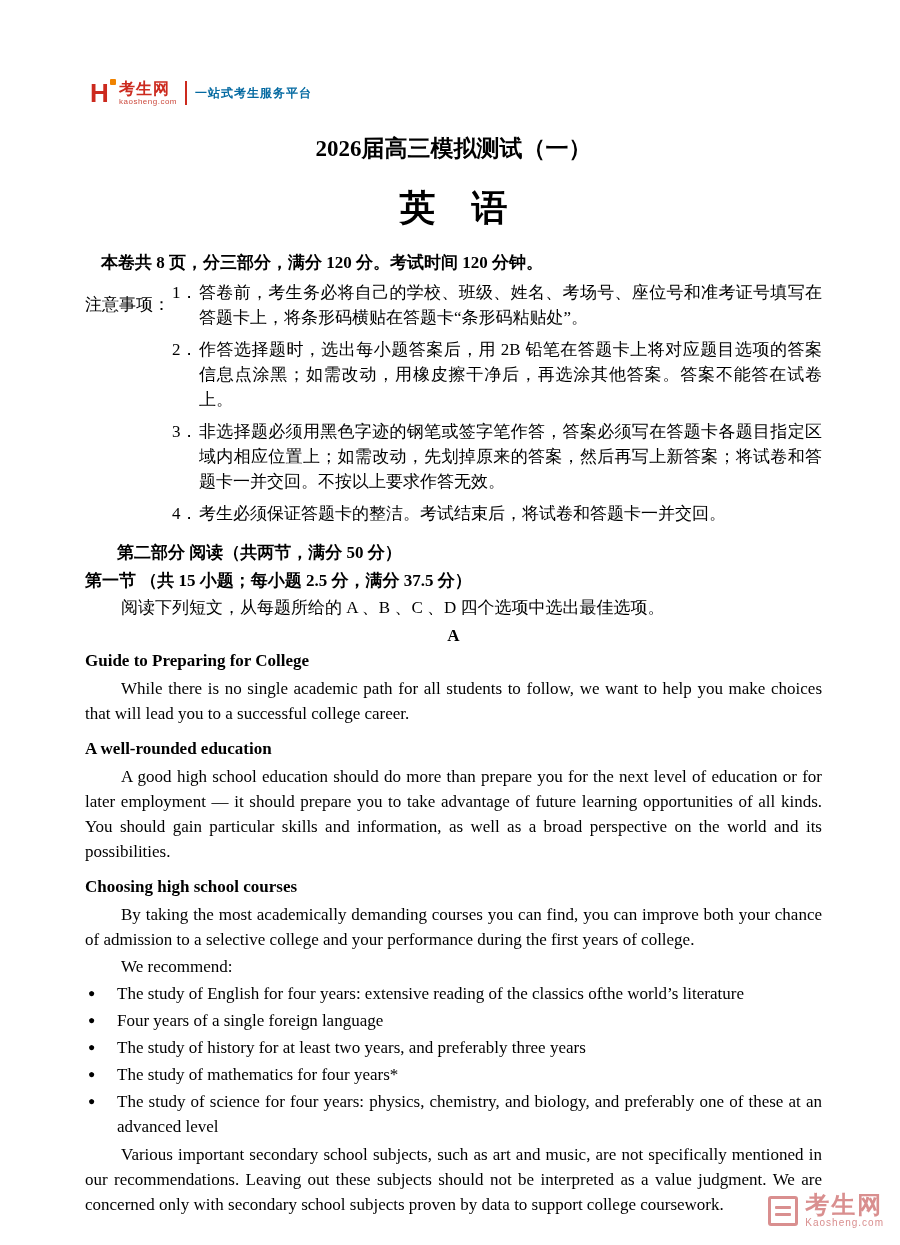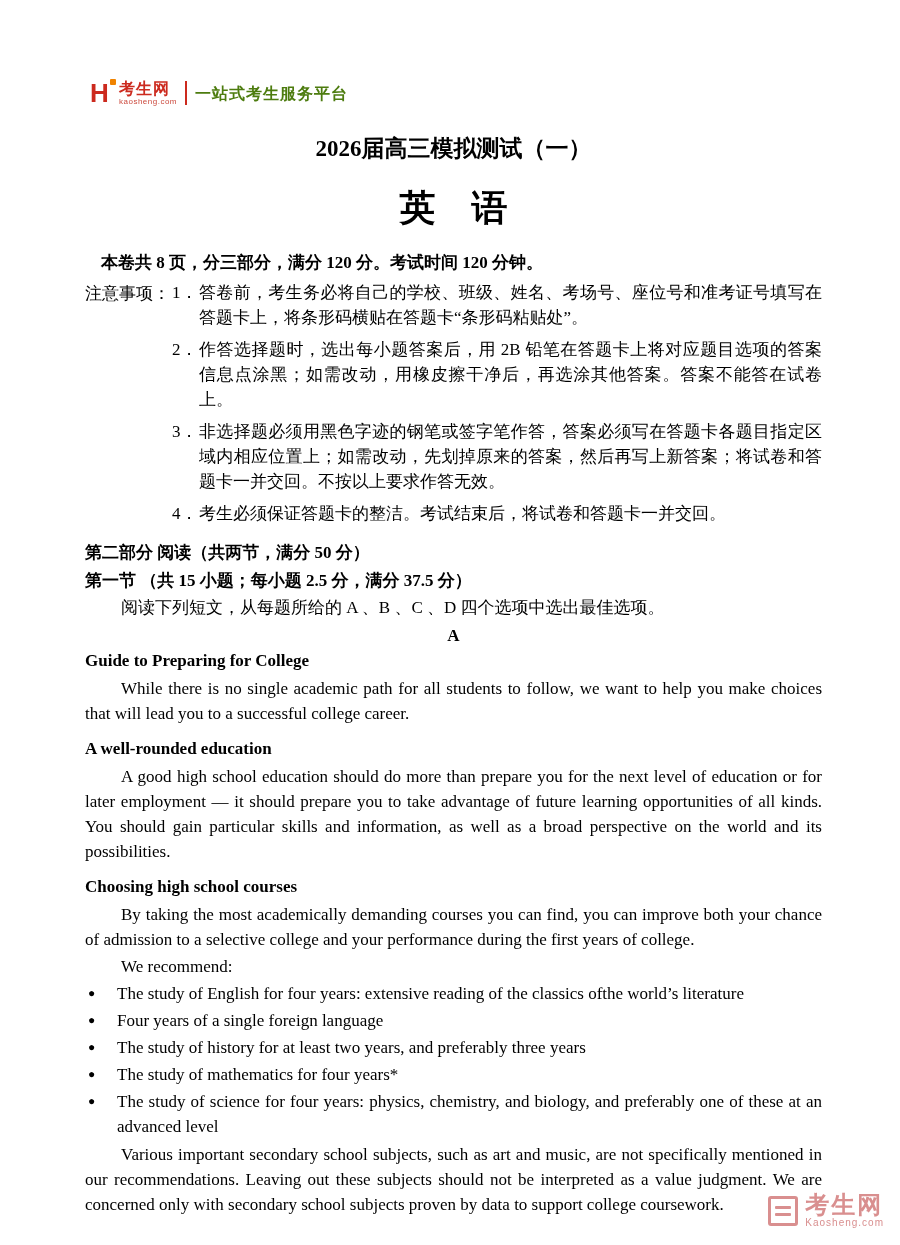--- a/index.html
+++ b/index.html
@@ -34,40 +34,40 @@
   }
   .logo-text { display: flex; flex-direction: column; justify-content: center; }
   .logo-brand {
     color: #cc2a1e; font-weight: bold; font-size: 16px; line-height: 17px;
     font-family: "Liberation Sans", sans-serif; letter-spacing: 1px;
   }
   .logo-domain { color: #cc4a3e; font-size: 8px; line-height: 10px; letter-spacing: .5px;
     font-family: "Liberation Sans", sans-serif; }
   .logo-divider { width: 2px; height: 24px; background: #cc2a1e; margin: 0 8px; }
   .logo-tagline {
-    color: #4d7c0f; font-size: 16px; font-weight: bold;
+    color: #0369a1; font-size: 12px; font-weight: bold;
     font-family: "Liberation Sans", sans-serif; letter-spacing: 1px;
   }
 
   
   .exam-title { text-align: center; font-size: 23px; font-weight: bold; line-height: 30px; padding-top: 126px; }
   .subject-title { text-align: center; font-size: 36px; font-weight: bold; line-height: 44px; margin-top: 22px; }
   .summary-line { font-weight: bold; margin-top: 20px; margin-left: 16px; }
 
   
   .notice-wrap { position: relative; margin-top: 5px; }
-  .notice-label { position: absolute; left: 0; top: 1px; }
+  .notice-label { position: absolute; left: 0; top: 12px; }
   .notices { margin-left: 87px; }
   .notice { display: flex; margin-bottom: 7px; }
   .notice:last-child { margin-bottom: 0; }
   .notice-num { flex: none; width: 27px; }
   .notice-text { flex: 1; text-align: justify; }
 
   
-  .part-heading { font-weight: bold; margin-top: 14px; }
+  .part-heading { font-weight: bold; margin-top: 14px; margin-left: 32px; }
   .section-heading { font-weight: bold; margin-top: 3px; }
   .direction-line { text-indent: 36px; margin-top: 2px; }
 
   
   .passage-label { text-align: center; font-weight: bold; margin-top: 3px; }
   .passage-title { text-align: left; font-weight: bold; }
   .para { text-indent: 36px; text-align: justify; margin-top: 3px; }
   .subheading { font-weight: bold; margin-top: 10px; }
   .recommend-line { text-indent: 36px; margin-top: 2px; }
   .bullet-list { margin-top: 2px; }

